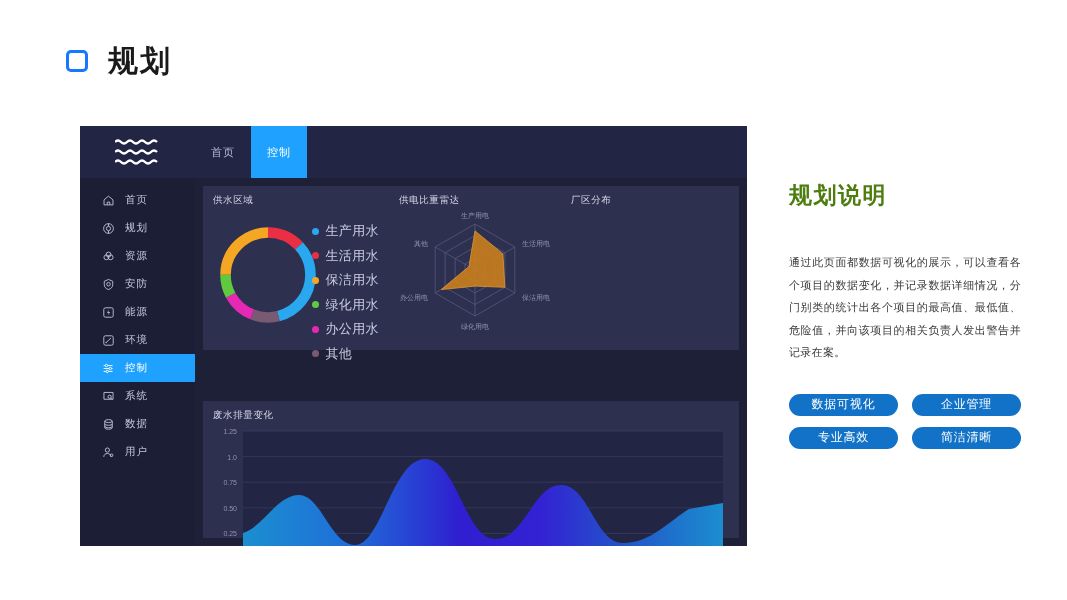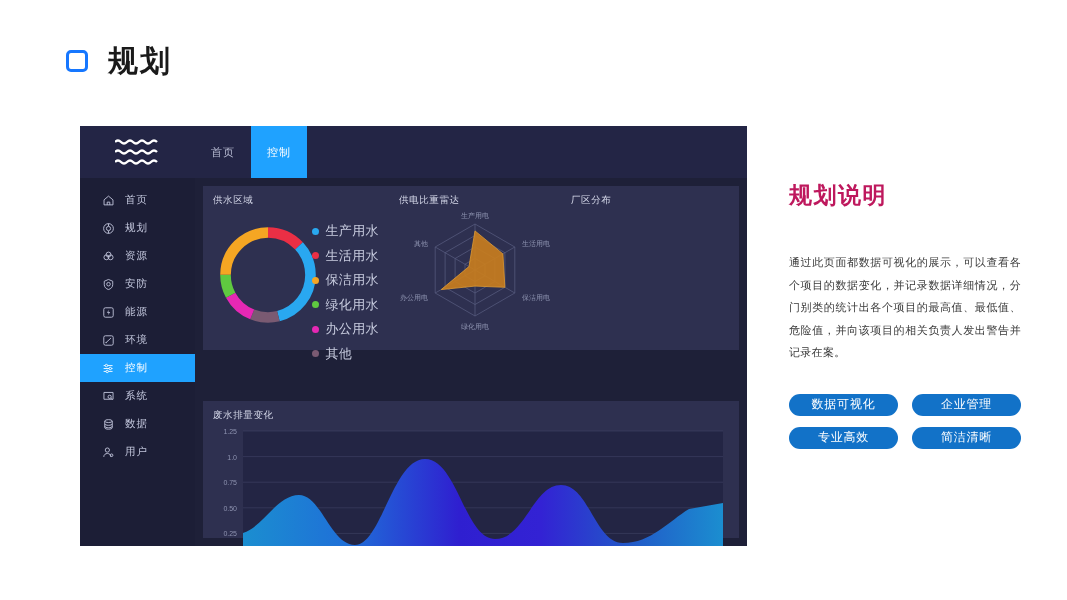--- a/index.html
+++ b/index.html
@@ -44,21 +44,21 @@
   .legend-dot{width:7px;height:7px;border-radius:50%;display:block;}
   .legend-label{font-size:13px;color:#c9cde0;letter-spacing:.4px;white-space:nowrap;}
 
   
   .area-wrap{position:absolute;left:0;top:24px;right:0;bottom:0;}
   .axis-lbl{fill:#8e93b0;font-size:7px;font-family:"Liberation Sans",sans-serif;}
   .grid-l{stroke:#3c3f62;stroke-width:.7;}
 
   
   .right{position:absolute;left:789px;top:180px;width:232px;}
-  .right h2{margin:0;font-size:23px;font-weight:700;color:#be185d;letter-spacing:1.5px;}
+  .right h2{margin:0;font-size:23px;font-weight:700;color:#4d7c0f;letter-spacing:1.5px;}
   .right p{margin:40px 0 9px 0;font-size:11px;line-height:2.05;color:#3a3a3a;text-align:justify;letter-spacing:.3px;}
   .tags{margin-top:30px;display:grid;grid-template-columns:1fr 1fr;gap:11px 14px;}
   .tag{height:22px;border-radius:11px;background:#1272c8;color:#fff;font-size:12px;display:flex;align-items:center;justify-content:center;letter-spacing:.8px;}
 </style>
 </head>
 <body>
 
 <div class="page-title-row">
   <span class="title-square"></span>
   <span class="page-title">规划</span>

